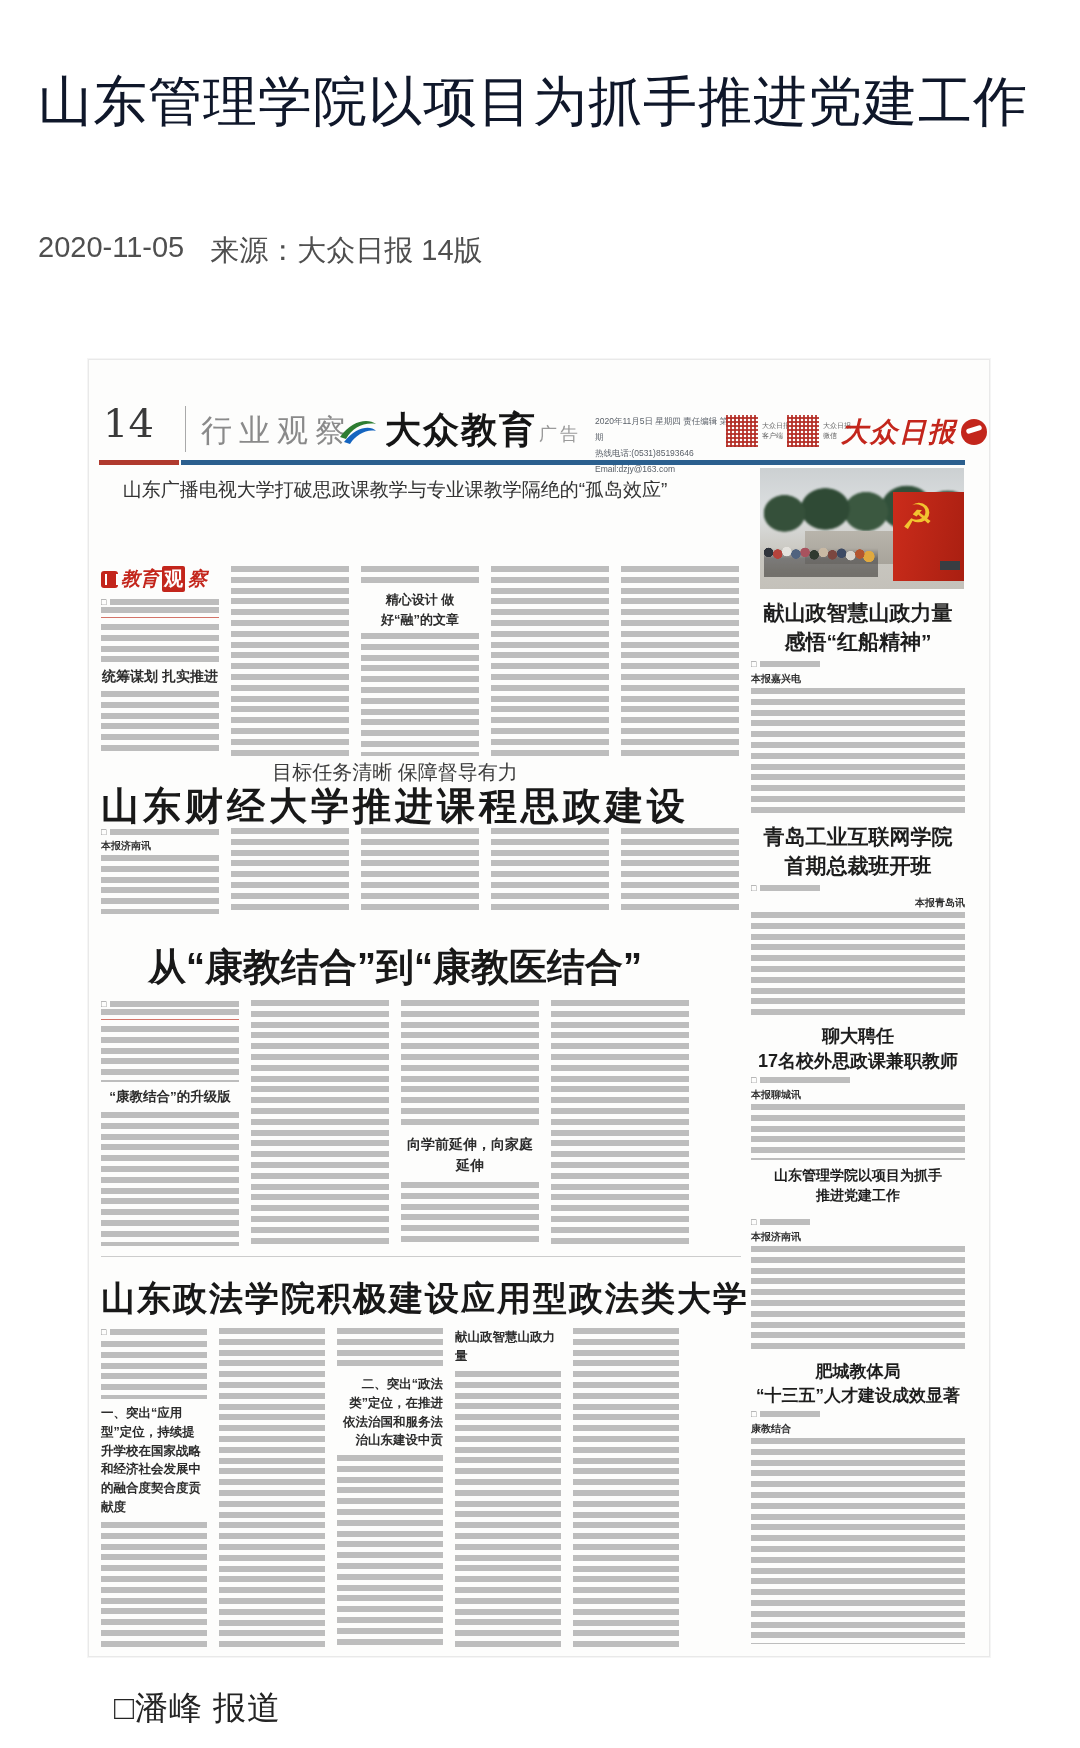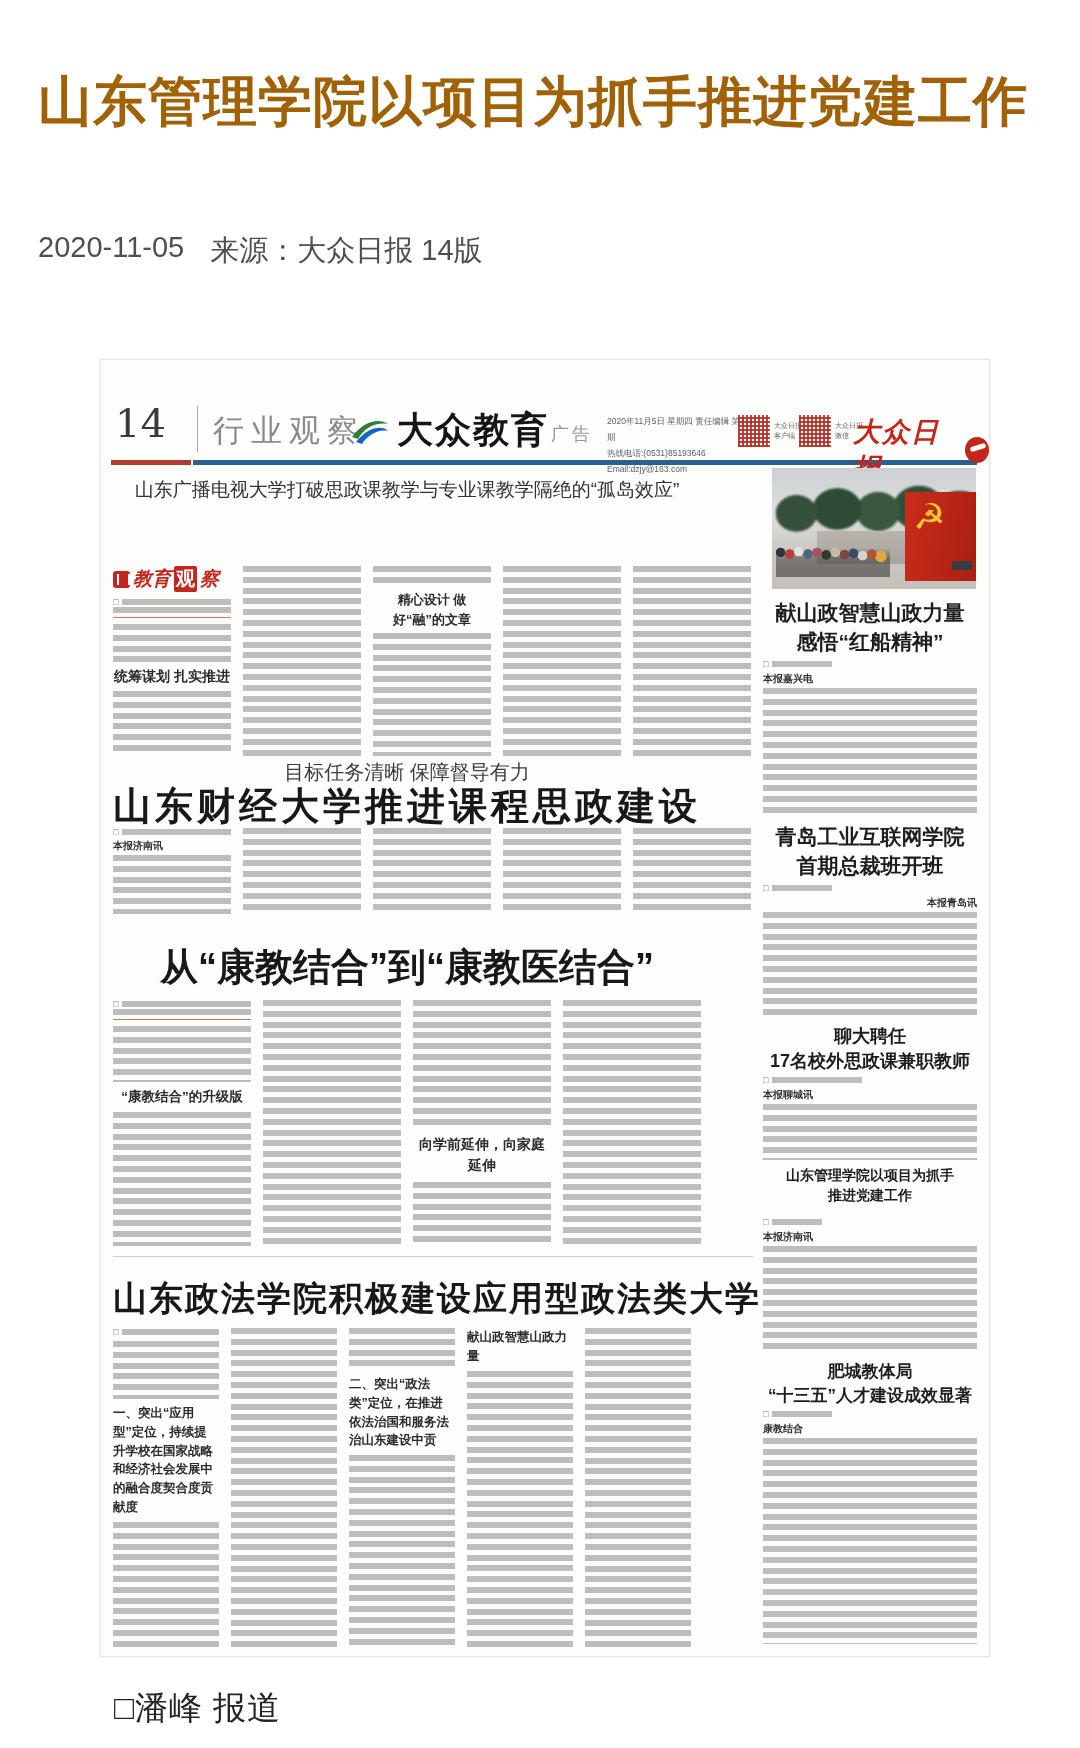--- a/index.html
+++ b/index.html
@@ -3,28 +3,28 @@
 <meta charset="utf-8">
 <style>
   html,body{margin:0;padding:0;}
   body{
     width:1080px;height:1748px;position:relative;background:#ffffff;
     font-family:"Liberation Sans",sans-serif;overflow:hidden;
   }
   .abs{position:absolute;}
   
   .art-title{
-    left:38px;top:26px;width:1008px;font-size:54px;font-weight:700;
-    line-height:1.48;color:#a16207;letter-spacing:1px;
+    left:38px;top:26px;width:1008px;font-size:54px;font-weight:400;
+    line-height:1.48;color:#0f172a;letter-spacing:1px;
   }
   .art-meta{left:38px;top:231px;font-size:29px;color:#4f4f4f;display:flex;gap:26px;}
   
   .paper{
-    left:100px;top:359px;width:888px;height:1296px;background:#fdfdfc;
-    border:1px solid #e9e9e9;box-shadow:0 0 0 1px #f5f5f5;
+    left:88px;top:359px;width:888px;height:1296px;background:#fdfdfc;
+    border:1px solid #e9e9e9;box-shadow:0 0 0 1px #f5f5f5;padding-left:12px;
   }
   .paper *{box-sizing:border-box;}
   .pgnum{left:14px;top:40px;font-family:"DejaVu Serif",serif;font-size:40px;color:#3a3a3a;}
   .red-bar{left:10px;top:100px;width:80px;height:5px;background:#b03a2e;}
   .blue-bar{left:92px;top:100px;width:784px;height:5px;background:#2b5f8e;}
   .vdiv{left:96px;top:46px;width:1px;height:46px;background:#a9a9a9;}
   .secname{left:112px;top:50px;font-size:31px;color:#8a8a8a;letter-spacing:7px;}
   .brand{left:296px;top:46px;font-size:36px;font-weight:700;color:#151515;letter-spacing:2px;}
   .adlabel{left:450px;top:62px;font-size:18px;color:#9a9a9a;letter-spacing:3px;}
   .mast-info{left:506px;top:53px;width:150px;font-size:8.5px;line-height:1.9;color:#5a6068;filter:blur(.2px);}
@@ -241,21 +241,21 @@
     </div>
     <div class="fz" style="height:58px;margin-top:4px;"></div>
     <div class="sub" style="font-size:12.5px;text-align:left;margin:5px 0;">一、突出“应用型”定位，持续提升学校在国家战略和经济社会发展中的融合度契合度贡献度</div>
     <div class="fz" style="flex:1;"></div>
   </div>
   <div class="col" style="left:130px;top:968px;width:106px;height:320px;">
       <div class="fz" style="height:320px;"></div>
     </div>
   <div class="col" style="left:248px;top:968px;width:106px;height:320px;">
     <div class="fz" style="height:42px;"></div>
-    <div class="sub" style="font-size:12.5px;text-align:left;margin:5px 0;">二、突出“政法类”定位，在推进依法治国和服务法治山东建设中贡</div>
+    <div class="sub" style="font-size:12.5px;text-align:right;margin:5px 0;">二、突出“政法类”定位，在推进依法治国和服务法治山东建设中贡</div>
     <div class="fz" style="flex:1;"></div>
   </div>
   <div class="col" style="left:366px;top:968px;width:106px;height:320px;">
     <div class="sub" style="font-size:12.5px;text-align:left;margin:0 0 5px 0;">献山政智慧山政力量</div>
     <div class="fz" style="flex:1;"></div>
   </div>
   <div class="col" style="left:484px;top:968px;width:106px;height:320px;">
       <div class="fz" style="height:320px;"></div>
     </div>
 

